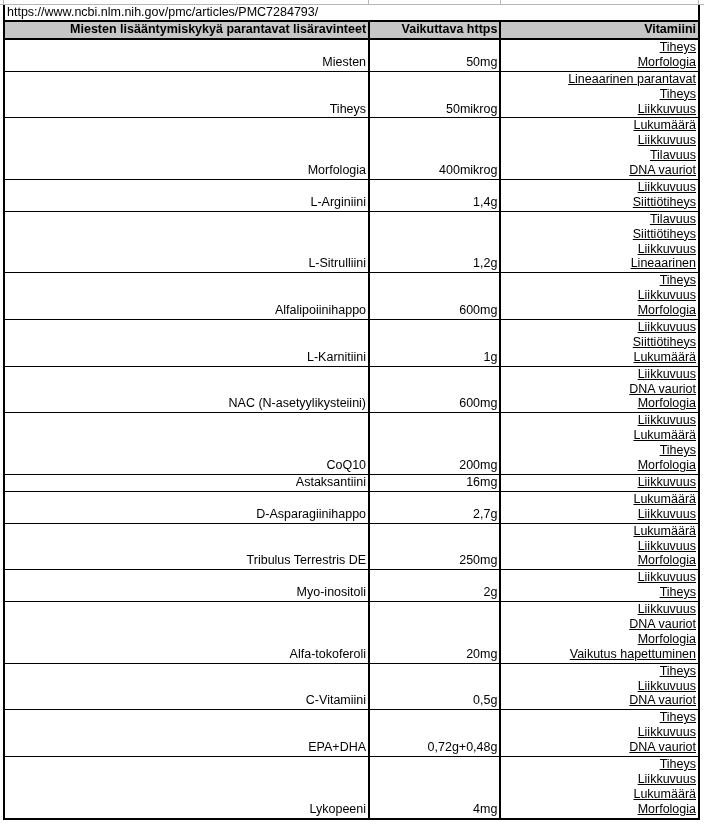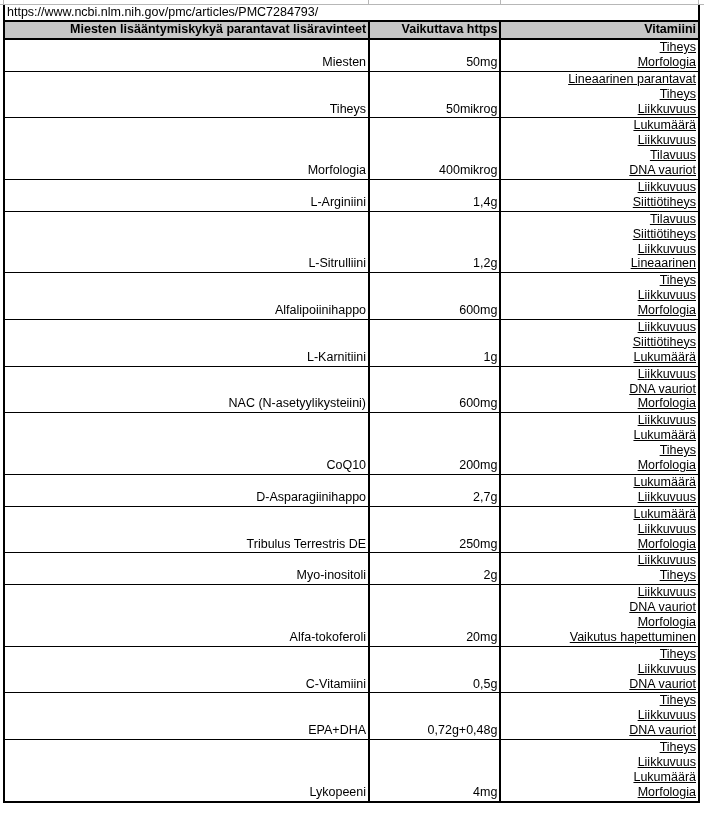--- a/index.html
+++ b/index.html
@@ -222,20 +222,31 @@
           </td>
           <td>
             <div class="line">Liikkuvuus</div>
             <div class="line">Lukumäärä</div>
             <div class="line">Tiheys</div>
             <div class="line">Morfologia</div>
           </td>
         </tr>
         <tr>
           <td>
+            <div class="single">Astaksantiini</div>
+          </td>
+          <td>
+            <div class="single">16mg</div>
+          </td>
+          <td>
+            <div class="line">Liikkuvuus</div>
+          </td>
+        </tr>
+        <tr>
+          <td>
             <div class="single">D-Asparagiinihappo</div>
           </td>
           <td>
             <div class="single">2,7g</div>
           </td>
           <td>
             <div class="line">Lukumäärä</div>
             <div class="line">Liikkuvuus</div>
           </td>
         </tr>

